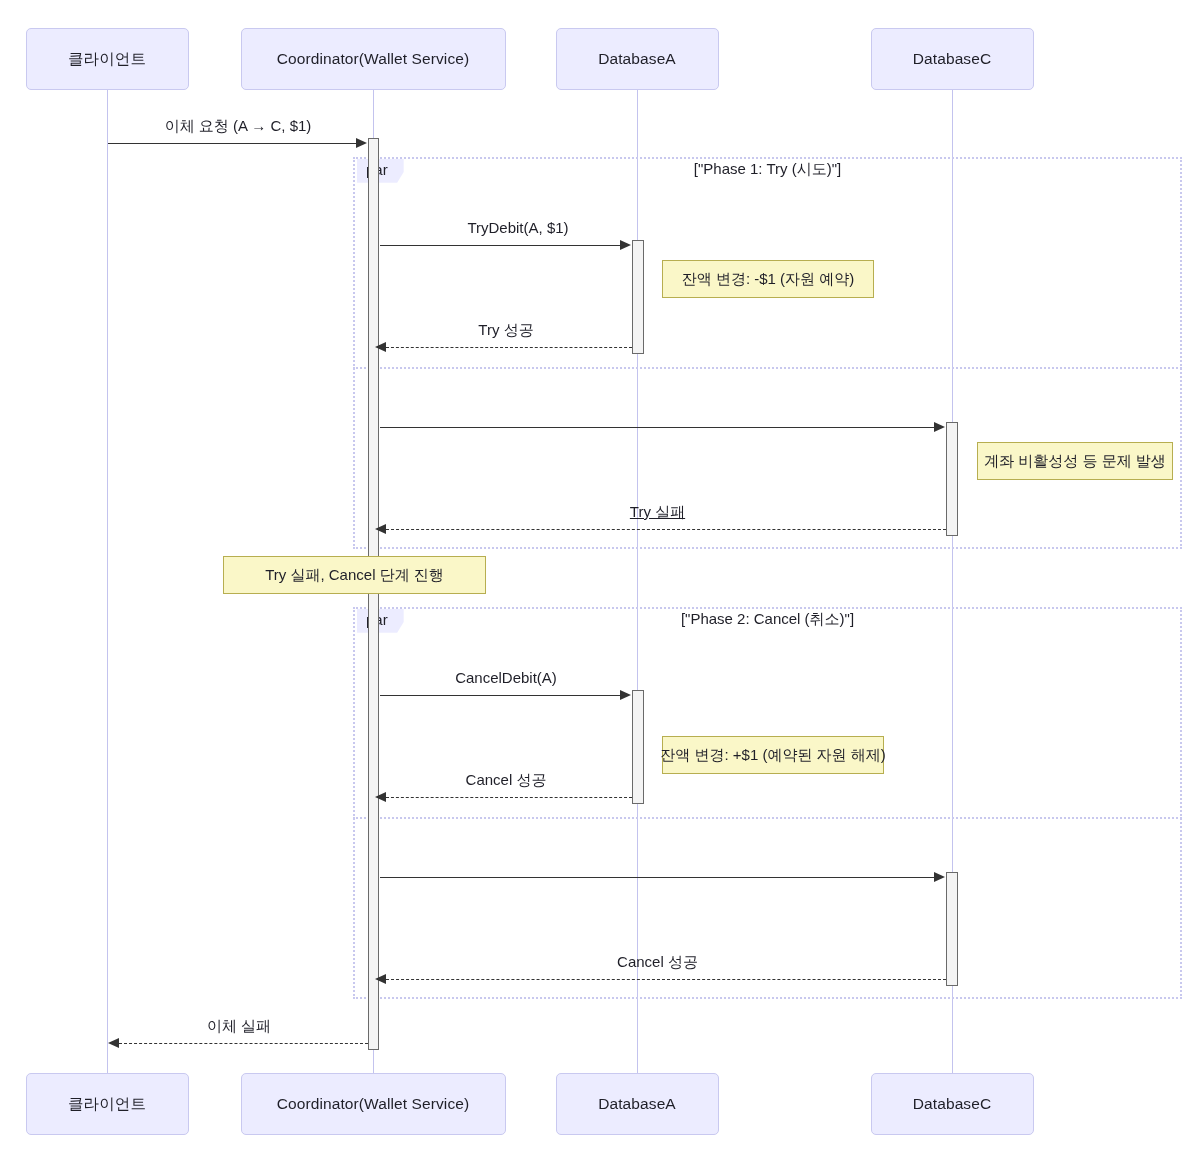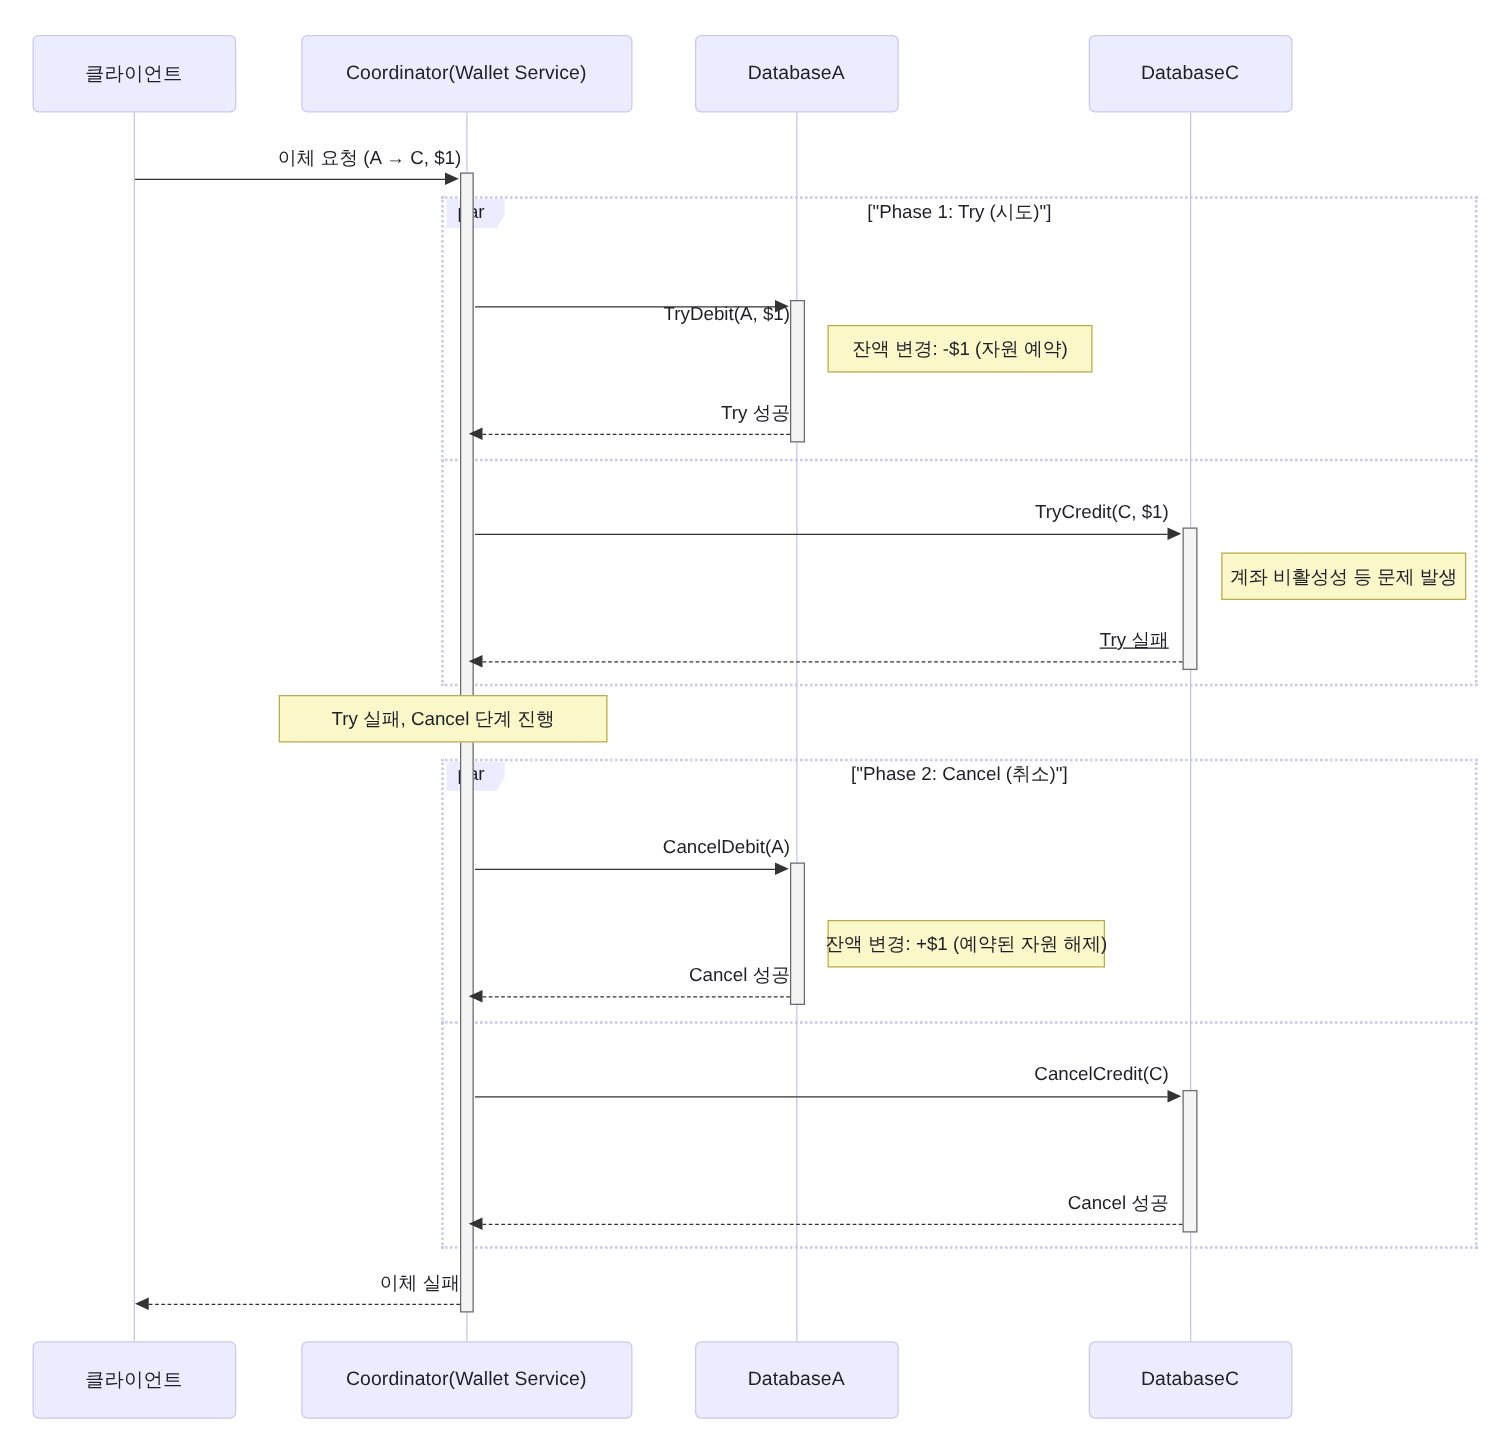--- a/index.html
+++ b/index.html
@@ -99,21 +99,21 @@
   .arrow-head.right {
     border-left: 11px solid #333333;
   }
   .arrow-head.left {
     border-right: 11px solid #333333;
   }
   .msg-label {
     position: absolute;
     font-size: 15px;
     color: #1f1f28;
-    text-align: right;
+    text-align: center;
     white-space: nowrap;
   }
 
   
   .note {
     position: absolute;
     box-sizing: border-box;
     background: #FAF7C8;
     border: 1px solid #B7AE50;
     color: #1f1f28;
@@ -184,35 +184,32 @@
   <div class="activation" style="left:946px; top:422px; width:12px; height:114px;"></div>
   <div class="activation" style="left:632px; top:690px; width:12px; height:114px;"></div>
   <div class="activation" style="left:946px; top:872px; width:12px; height:114px;"></div>
 
   <div class="msg-label" style="left:107px; top:117px; width:262px;">
     <span>이체 요청 (A → C, $1)</span>
   </div>
   <div class="msg-line" style="left:108px; top:143px; width:248px;"></div>
   <div class="arrow-head right" style="left:356px; top:137.5px;"></div>
 
-  <div class="msg-label" style="left:380px; top:219px; width:252px;margin-top:24px;">
+  <div class="msg-label" style="left:392px; top:219px; width:252px;">
     <span>TryDebit(A, $1)</span>
   </div>
   <div class="msg-line" style="left:380px; top:245px; width:240px;"></div>
   <div class="arrow-head right" style="left:620px; top:239.5px;"></div>
 
   <div class="msg-label" style="left:380px; top:321px; width:252px;">
     <span>Try 성공</span>
   </div>
   <div class="msg-line dashed" style="left:386px; top:347px; width:246px;"></div>
   <div class="arrow-head left" style="left:375px; top:341.5px;"></div>
 
-  <div class="msg-label" style="left:380px; top:401px; width:555px;">
-    <span>TryCredit(C, $1)</span>
-  </div>
   <div class="msg-line" style="left:380px; top:427px; width:554px;"></div>
   <div class="arrow-head right" style="left:934px; top:421.5px;"></div>
 
   <div class="msg-label" style="left:380px; top:503px; width:555px;text-decoration:underline;">
     <span>Try 실패</span>
   </div>
   <div class="msg-line dashed" style="left:386px; top:529px; width:560px;"></div>
   <div class="arrow-head left" style="left:375px; top:523.5px;"></div>
 
   <div class="msg-label" style="left:380px; top:669px; width:252px;">
@@ -220,23 +217,20 @@
   </div>
   <div class="msg-line" style="left:380px; top:695px; width:240px;"></div>
   <div class="arrow-head right" style="left:620px; top:689.5px;"></div>
 
   <div class="msg-label" style="left:380px; top:771px; width:252px;">
     <span>Cancel 성공</span>
   </div>
   <div class="msg-line dashed" style="left:386px; top:797px; width:246px;"></div>
   <div class="arrow-head left" style="left:375px; top:791.5px;"></div>
 
-  <div class="msg-label" style="left:380px; top:851px; width:555px;">
-    <span>CancelCredit(C)</span>
-  </div>
   <div class="msg-line" style="left:380px; top:877px; width:554px;"></div>
   <div class="arrow-head right" style="left:934px; top:871.5px;"></div>
 
   <div class="msg-label" style="left:380px; top:953px; width:555px;">
     <span>Cancel 성공</span>
   </div>
   <div class="msg-line dashed" style="left:386px; top:979px; width:560px;"></div>
   <div class="arrow-head left" style="left:375px; top:973.5px;"></div>
 
   <div class="msg-label" style="left:110px; top:1017px; width:258px;">

